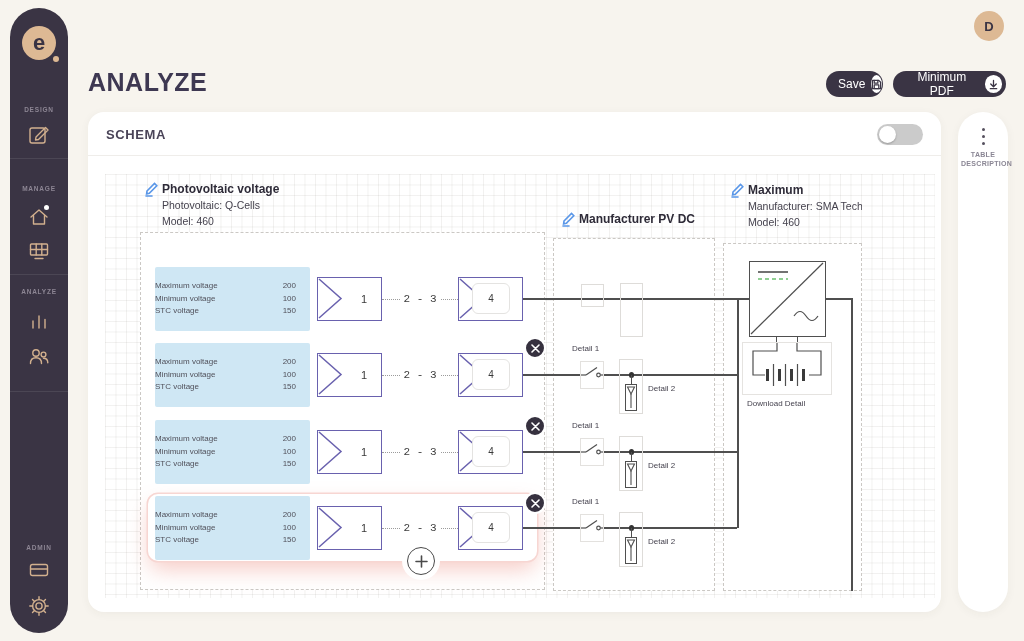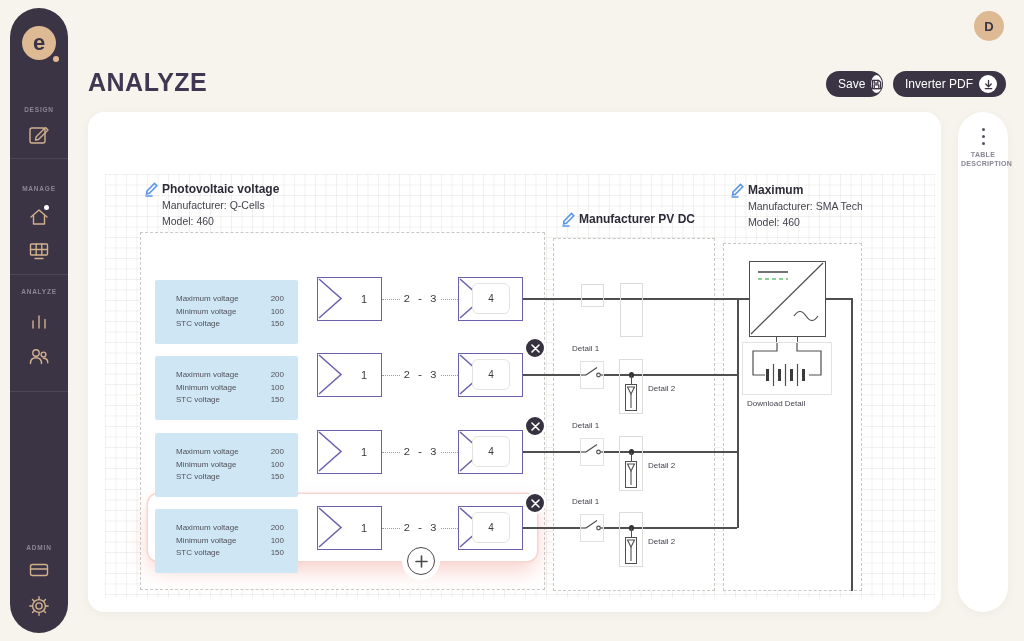--- a/index.html
+++ b/index.html
@@ -68,22 +68,22 @@
 
   .sec-title { position:absolute; font-size:12px; font-weight:800; color:#2e2b38; white-space:nowrap; }
   .sec-sub { position:absolute; font-size:10.5px; color:#45424e; white-space:nowrap; }
   .pencil { position:absolute; width:15px; height:16px; cursor:pointer; }
   .pencil svg { stroke:#5a97e8; fill:none; stroke-width:1.6; stroke-linecap:round; }
 
   .wire-h { position:absolute; height:1.5px; background:#4f4f4f; }
   .wire-v { position:absolute; width:1.5px; background:#4f4f4f; }
 
   .row-group { position:absolute; left:50px; width:368px; height:64px; }
-  .blue-box { position:absolute; left:0; top:13px; width:143px; height:64px; background:#cfe7f4;
-    border-radius:2px; padding:13px 14px 0 21px; }
+  .blue-box { position:absolute; left:0; top:0; width:155px; height:64px; background:#cfe7f4;
+    border-radius:2px; padding:13px 14px 0 0; }
   .spec-row { display:flex; justify-content:space-between; font-size:8px; line-height:12.5px; color:#50505a; }
   .pv-box { position:absolute; top:10px; width:65px; height:44px; border:1.5px solid #6961ae;
     background:#fff; cursor:pointer; }
   .pv-box svg.chev { position:absolute; left:0; top:0; }
   .pv-box .num { position:absolute; left:34px; top:0; width:24px; height:41px; display:flex;
     align-items:center; justify-content:center; font-size:11px; color:#3a3a3a; }
   .inner-chip { position:absolute; left:13px; top:5px; width:38px; height:31px;
     border:1px solid #e4e3e1; border-radius:6px; display:flex; align-items:center;
     justify-content:center; font-size:10px; color:#3a3a3a; background:#fff; }
   .connector { position:absolute; left:227px; top:24px; width:76px; height:16px;
@@ -190,46 +190,52 @@
   <span class="circ">
     <svg width="11" height="11" viewBox="0 0 12 12">
       <path d="M1.5 1.5 H8.5 L10.5 3.5 V10.5 H1.5 Z"></path>
       <path d="M3.5 1.5 V4.5 H7.5 V1.5"></path>
       <rect x="3.5" y="6.5" width="5" height="4"></rect>
     </svg>
   </span>
 </button>
 
 <button class="pill-btn" style="left:893px;width:113px">
-  <span>Inverter PDF</span>
+  <span>Minimum PDF</span>
   <span class="circ">
     <svg width="11" height="11" viewBox="0 0 12 12">
       <path d="M6 1.5 V8 M3 5.5 L6 8.5 L9 5.5 M2.5 10.5 H9.5"></path>
     </svg>
   </span>
 </button>
 
 <div class="avatar">D</div>
 
 <section class="card">
+  <div class="card-header">
+    <span class="card-title">SCHEMA</span>
+    <div class="toggle">
+        <div class="knob"></div>
+      </div>
+  </div>
 
   <div class="diagram">
 
     <div class="dashed-box" style="left:35px;top:58px;width:405px;height:358px"></div>
     <div class="dashed-box" style="left:448px;top:64px;width:162px;height:353px"></div>
     <div class="dashed-box" style="left:618px;top:69px;width:139px;height:348px"></div>
 
     <div class="pencil" style="left:39px;top:7px">
       <svg width="15" height="16" viewBox="0 0 15 16">
           <path d="M3 10 L10.5 2.5 L12.8 4.8 L5.3 12.3 L2.6 12.9 Z"></path>
           <path d="M2 15 H8"></path>
         </svg>
     </div>
     <div class="sec-title" style="left:57px;top:8px">Photovoltaic voltage</div>
-    <div class="sec-sub" style="left:57px;top:25px">Manufacturer: Q-Cells</div>
+    <div class="sec-sub" style="left:57px;top:25px">Photovoltaic: Q-Cells</div>
     <div class="sec-sub" style="left:57px;top:41px">Model: 460</div>
 
     <div class="pencil" style="left:456px;top:37px">
       <svg width="15" height="16" viewBox="0 0 15 16">
           <path d="M3 10 L10.5 2.5 L12.8 4.8 L5.3 12.3 L2.6 12.9 Z"></path>
           <path d="M2 15 H8"></path>
         </svg>
     </div>
     <div class="sec-title" style="left:474px;top:38px">Manufacturer PV DC</div>
 

